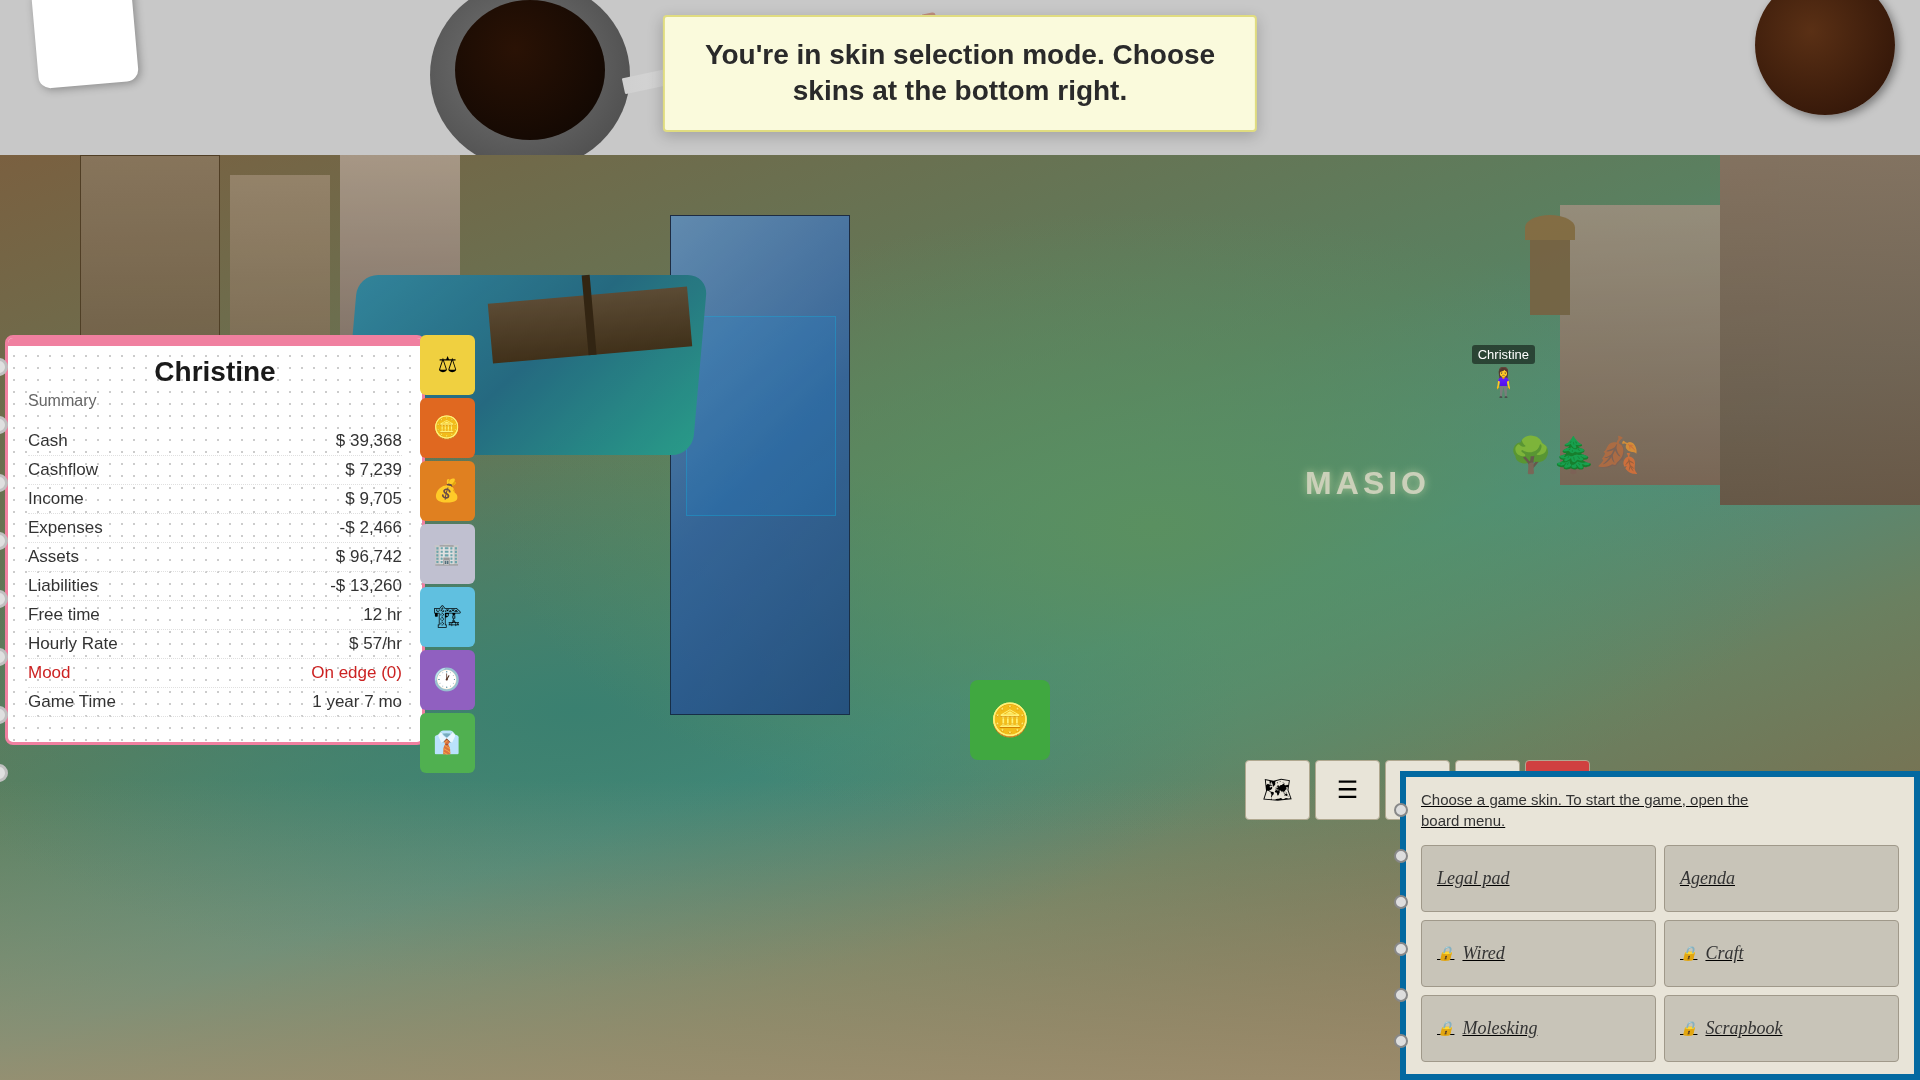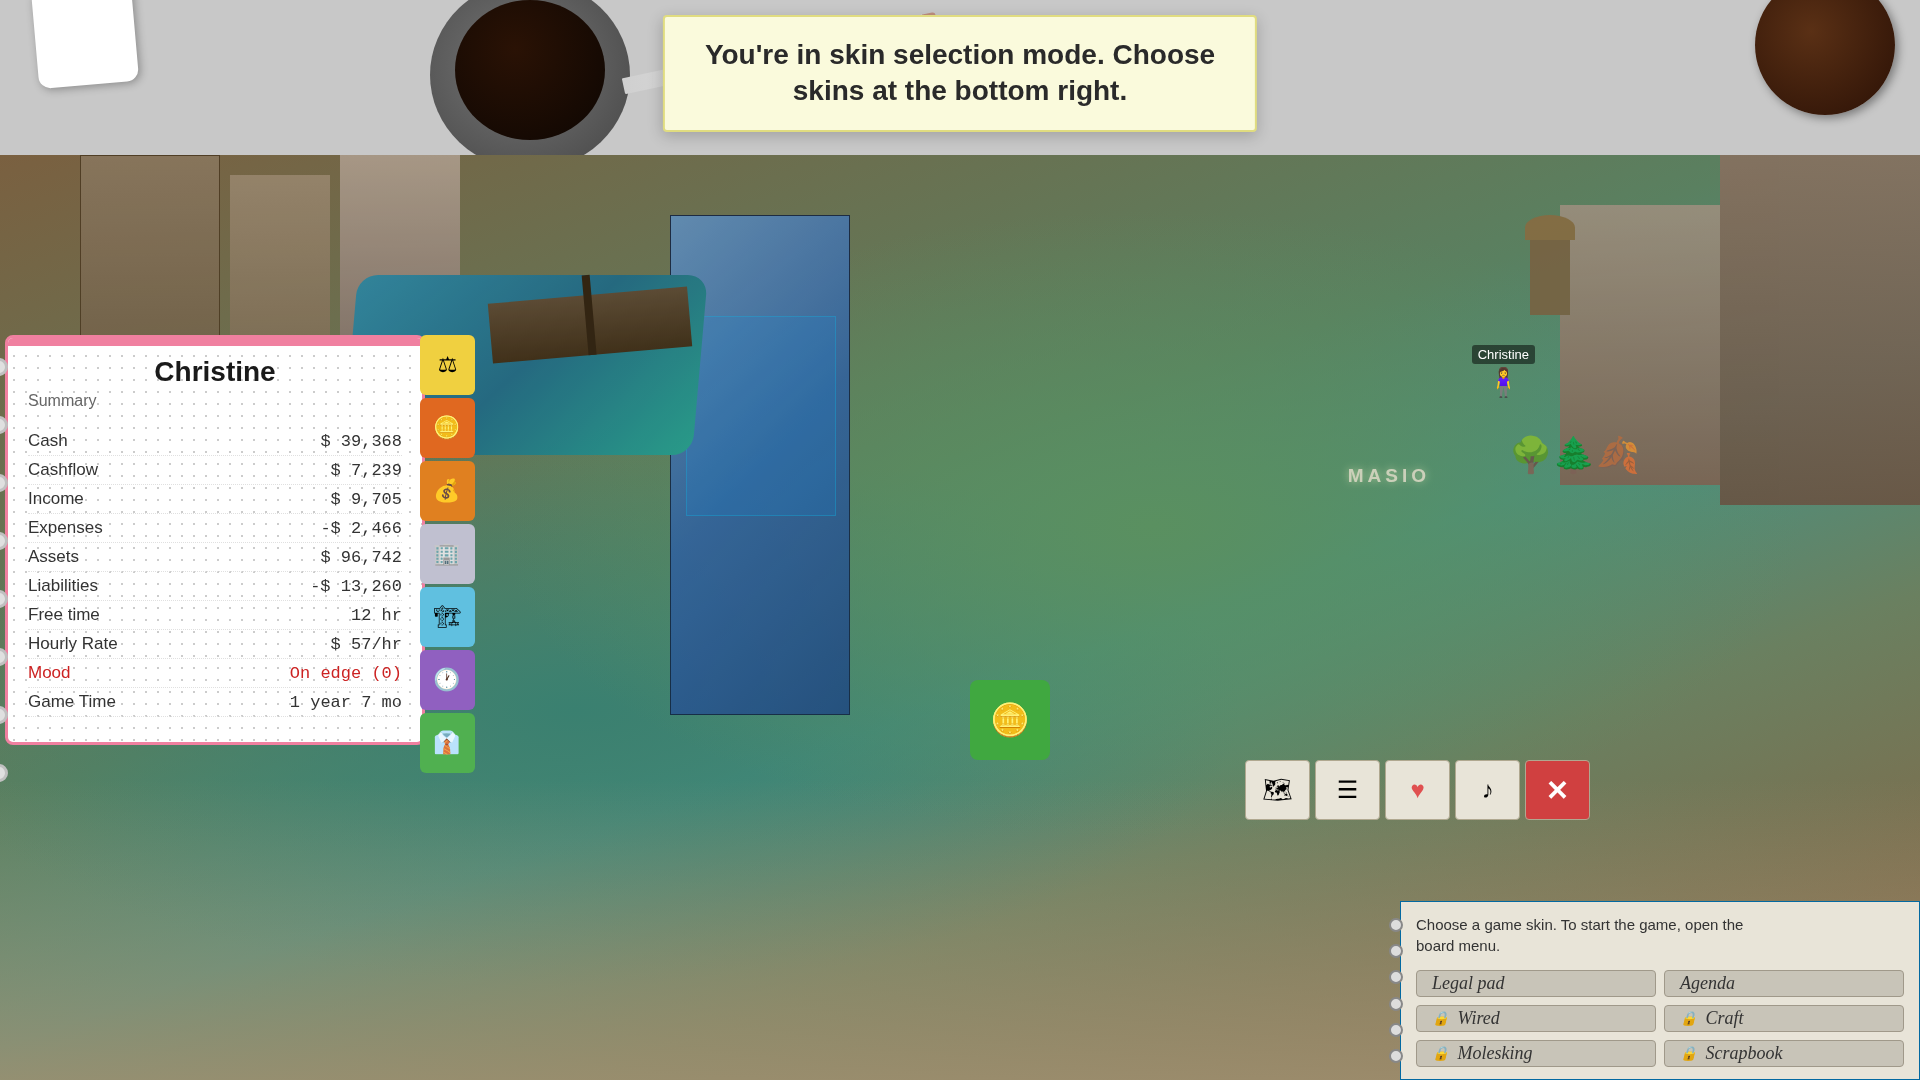--- a/index.html
+++ b/index.html
@@ -109,21 +109,21 @@
 
     .stat-row {
       display: flex;
       justify-content: space-between;
       align-items: flex-end;
       padding: 4px 0;
       border-bottom: 1px dotted #e0e0e0;
       font-size: 17px;
     }
     .stat-label { color: #333; }
-    .stat-value { color: #333; font-weight: 500; font-family: Liberation Mono, monospace; }
+    .stat-value { color: #333; font-weight: 500; }
     .stat-value.red { color: #cc2222; }
 
     
     .tab-buttons {
       position: absolute;
       top: 335px;
       left: 420px;
       width: 60px;
       display: flex;
       flex-direction: column;
@@ -150,23 +150,24 @@
     .tab-btn.purple { background: #9060c0; }
     .tab-btn.green { background: #50b050; }
 
     
     .skin-panel {
       position: absolute;
       bottom: 0;
       right: 0;
       width: 520px;
       background: #e8e4d8;
-      border: 1px solid #0369a1;
+      border: 6px solid #0369a1;
       z-index: 50;
       padding: 0;
+      text-decoration: underline;
     }
 
     
     .notebook-rings {
       position: absolute;
       left: -12px;
       top: 0;
       height: 100%;
       display: flex;
       flex-direction: column;
@@ -195,21 +196,21 @@
     .skin-grid {
       display: grid;
       grid-template-columns: 1fr 1fr;
       gap: 8px;
     }
 
     .skin-btn {
       background: #c8c4b8;
       border: 1px solid #a0998a;
       border-radius: 4px;
-      padding: 2px 15px;
+      padding: 22px 15px;
       font-size: 18px;
       font-style: italic;
       color: #333;
       cursor: pointer;
       display: flex;
       align-items: center;
       gap: 8px;
       font-family: Georgia, serif;
     }
     .skin-btn .lock-icon {
@@ -346,21 +347,21 @@
 
     <div style="position:absolute;top:140px;left:490px;width:200px;height:60px;background:linear-gradient(to bottom,#5a4530,#3a2510);transform:rotate(-5deg);">
       <div style="position:absolute;top:-20px;left:50%;transform:translateX(-50%);width:8px;height:80px;background:#2a1808;"></div>
     </div>
 
     <div style="position:absolute;top:0;right:0;width:200px;height:350px;background:linear-gradient(to bottom,#8a7060,#6a5040);"></div>
     <div style="position:absolute;top:50px;right:200px;width:160px;height:280px;background:linear-gradient(to bottom,#a09080,#806050);"></div>
 
     <div style="position:absolute;bottom:0;left:0;width:100%;height:300px;background:linear-gradient(to top,#a09070,transparent);"></div>
 
-    <div style="position:absolute;top:310px;right:490px;font-size:19px;font-weight:bold;color:#e0dcc8;letter-spacing:4px;text-shadow:0 0 8px rgba(255,255,200,0.6);">MASIO</div>
+    <div style="position:absolute;top:310px;right:490px;font-size:32px;font-weight:bold;color:#e0dcc8;letter-spacing:4px;text-shadow:0 0 8px rgba(255,255,200,0.6);">MASIO</div>
 
     <div style="position:absolute;top:80px;right:350px;width:40px;height:80px;background:#7a6040;">
       <div style="position:absolute;top:-20px;left:-5px;width:50px;height:25px;background:#8a6a40;border-radius:50% 50% 0 0;"></div>
     </div>
 
     <div style="position:absolute;top:280px;right:280px;font-size:35px;opacity:0.9;">🌳🌲🍂</div>
   </div>
 
   <div class="christine-char">
     <div class="christine-label">Christine</div>

